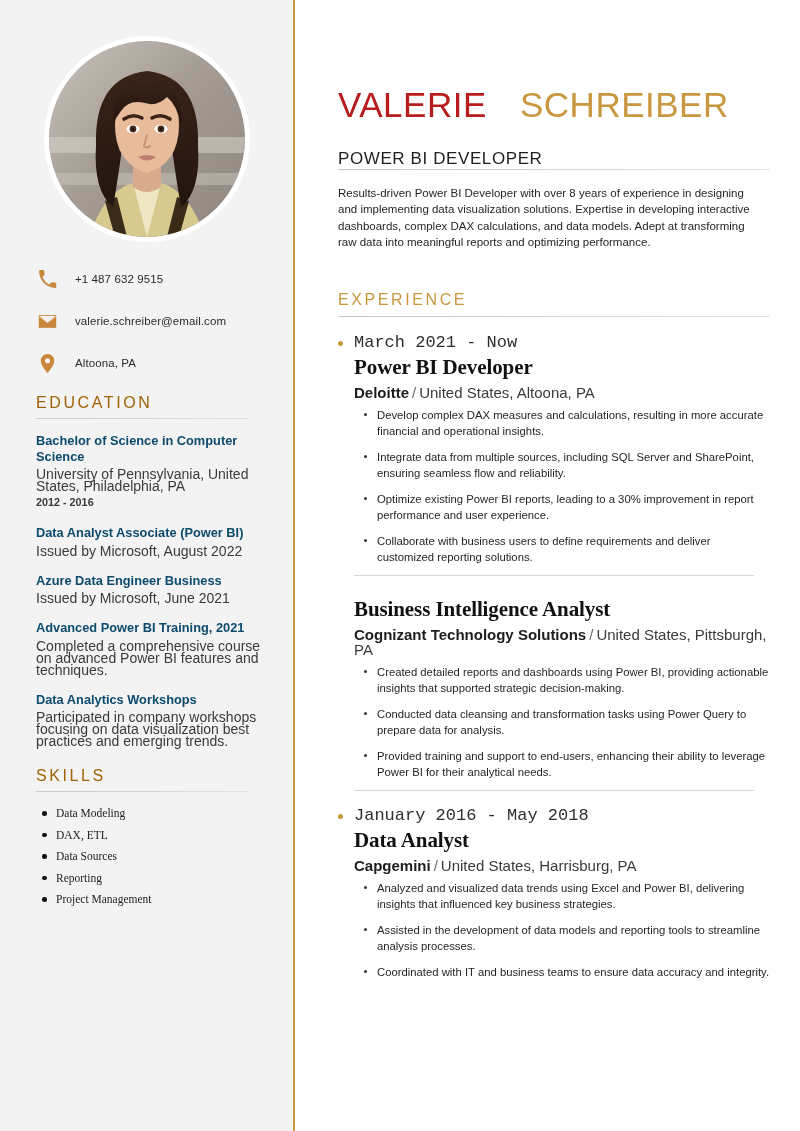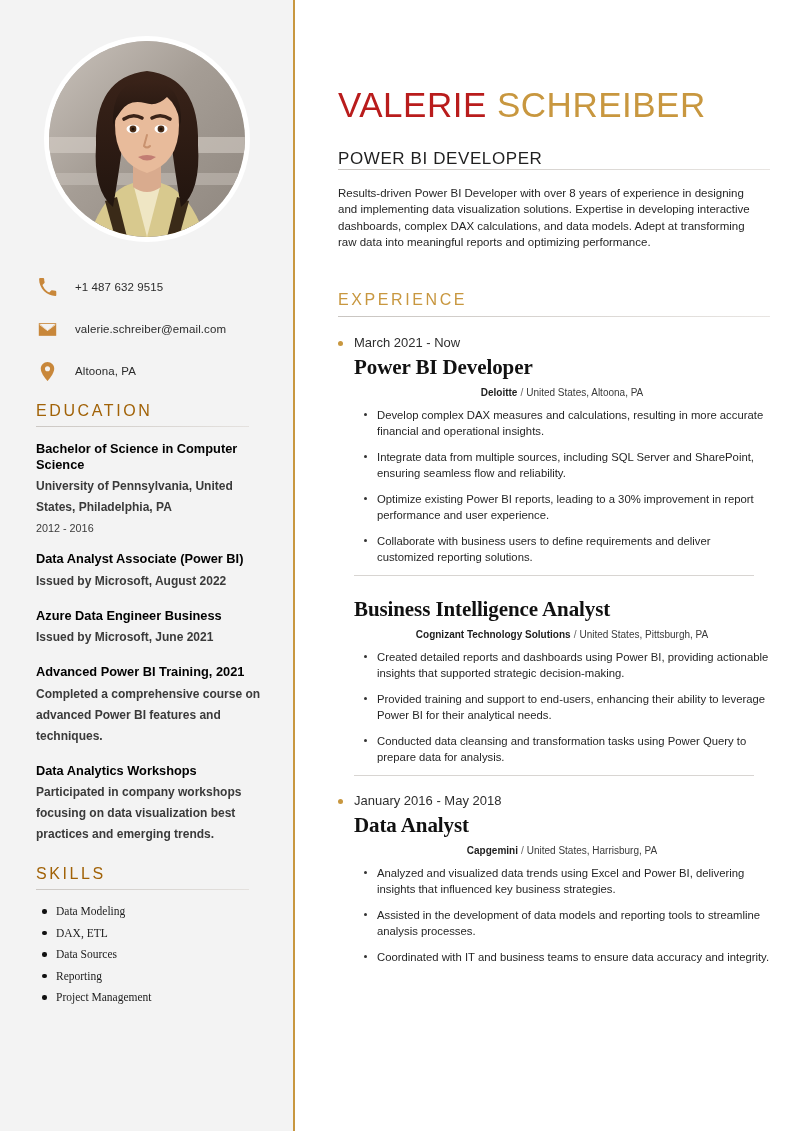--- a/index.html
+++ b/index.html
@@ -46,21 +46,21 @@
   .photo{
     width:196px;height:196px;
     border-radius:50%;
     overflow:hidden;
     position:relative;
     background:#b9b2ab;
   }
   .photo svg{display:block;width:196px;height:196px;}
 
   
-  .contact{margin-top:34px;}
+  .contact{margin-top:26px;}
   .contact-row{
     display:flex;align-items:center;
     margin-bottom:20px;
     min-height:22px;
   }
   .c-icon{
     width:22px;height:22px;
     margin-right:17px;
     flex:0 0 22px;
     display:flex;align-items:center;justify-content:center;
@@ -87,35 +87,35 @@
     height:1px;
     width:213px;
     background:linear-gradient(to right,#ccc8c4,#e4e1de);
     margin-bottom:14px;
   }
 
   .edu-item{margin-bottom:16px;}
   .edu-title{
     font-size:12.8px;
     font-weight:bold;
-    color:#000000;
+    color:#0c4a6e;
     line-height:15.5px;
     margin-bottom:4px;
   }
   .edu-sub{
-    font-size:12px;
+    font-size:14px;
     color:#3a3a3a;
-    line-height:21px;
-    font-weight:bold;
+    line-height:12px;
   }
   .edu-date{
     font-size:10.8px;
     color:#3a3a3a;
     line-height:14px;
     margin-top:3px;
+    font-weight:bold;
   }
 
   .skills-list{
     list-style:none;
     margin:0;padding:0;
   }
   .skills-list li{
     position:relative;
     font-size:11.5px;
     color:#1c1c1c;
@@ -141,21 +141,21 @@
     background:#ffffff;
   }
   .name{
     font-size:35px;
     font-weight:400;
     letter-spacing:0.5px;
     line-height:40px;
     white-space:nowrap;
   }
   .name .first{color:#b91c1c;}
-  .name .last{color:#c8973f;}
+  .name .last{color:#c8973f;margin-left:23px;}
   .role{
     margin-top:16px;
     font-size:17px;
     letter-spacing:0.6px;
     color:#1f1f1f;
     font-weight:400;
   }
 
   .main-head{
     margin-top:40px;
@@ -174,50 +174,50 @@
   .summary{
     font-size:11.5px;
     color:#262626;
     line-height:16.5px;
     max-width:425px;
   }
 
   .exp-item{padding-top:4px;}
   .exp-date{
     position:relative;
-    font-size:13px;
+    font-size:17px;
     color:#2e2e2e;
     padding-left:16px;
     line-height:14px;
     margin-bottom:4px;
+    font-family:Liberation Mono, monospace;
   }
   .exp-date:before{
     content:"";
     position:absolute;
     left:0;top:5px;
     width:5px;height:5px;
     border-radius:50%;
     background:#c8973f;
   }
   .exp-title{
     font-family:"Liberation Serif", serif;
     font-size:21px;
     font-weight:bold;
     color:#111;
     letter-spacing:-0.1px;
     line-height:26px;
     margin:2px 0 5px 16px;
   }
   .exp-company{
     margin-left:16px;
-    font-size:10px;
+    font-size:15px;
     line-height:15px;
     color:#1d1d1d;
     margin-bottom:7px;
-    text-align:center;
   }
   .exp-company b{font-weight:bold;}
   .exp-company .sep{color:#6a6a6a;padding:0 3px;}
   .exp-company .loc{color:#3a3a3a;}
 
   .exp-bullets{
     list-style:none;
     margin:0 0 0 16px;padding:0;
   }
   .exp-bullets li{
@@ -412,22 +412,22 @@
       </div>
       <div class="exp-sep"></div>
 
       <div class="exp-item">
         <div class="exp-title">Business Intelligence Analyst</div>
         <div class="exp-company">
           <b>Cognizant Technology Solutions</b><span class="sep">/</span><span class="loc">United States, Pittsburgh, PA</span>
         </div>
         <ul class="exp-bullets">
           <li>Created detailed reports and dashboards using Power BI, providing actionable insights that supported strategic decision-making.</li>
+          <li>Conducted data cleansing and transformation tasks using Power Query to prepare data for analysis.</li>
           <li>Provided training and support to end-users, enhancing their ability to leverage Power BI for their analytical needs.</li>
-          <li>Conducted data cleansing and transformation tasks using Power Query to prepare data for analysis.</li>
         </ul>
       </div>
       <div class="exp-sep"></div>
 
       <div class="exp-item">
         <div class="exp-date">January 2016 - May 2018</div>
         <div class="exp-title">Data Analyst</div>
         <div class="exp-company">
           <b>Capgemini</b><span class="sep">/</span><span class="loc">United States, Harrisburg, PA</span>
         </div>

